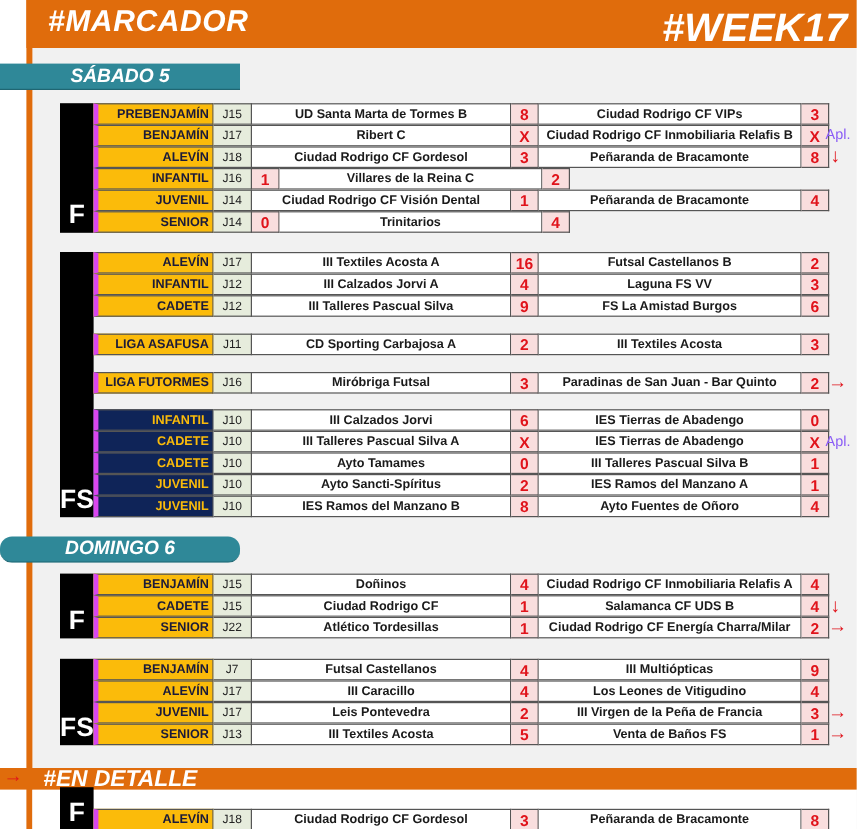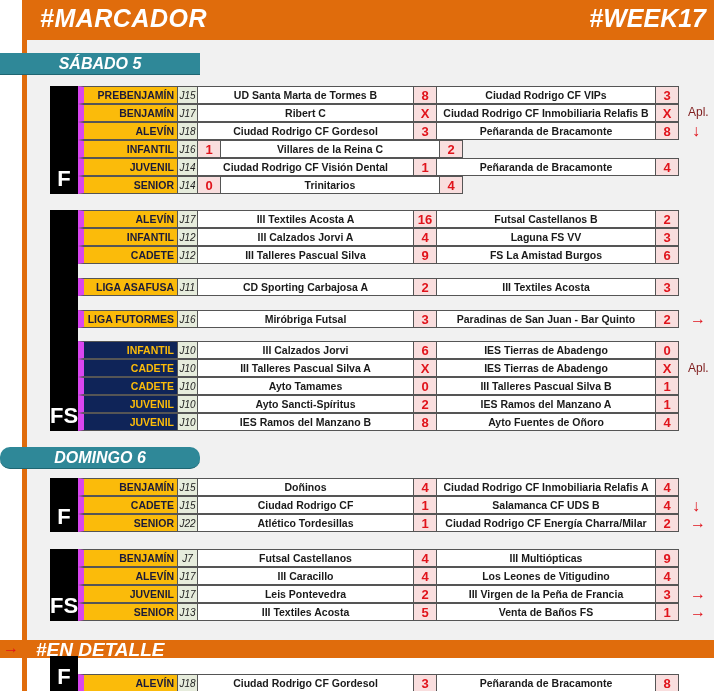--- a/index.html
+++ b/index.html
@@ -1,35 +1,35 @@
 <!DOCTYPE html>
 <html><head>
 <meta charset="utf-8">
 <style>
   * { box-sizing: border-box; margin: 0; padding: 0; }
   body { width: 714px; height: 691px; overflow: hidden; background: #ffffff; font-family: "Liberation Sans", sans-serif; position: relative; }
   .panel { position: absolute; left: 27px; top: 0; width: 687px; height: 691px; background: #f1f1f1; }
   .vline { position: absolute; left: 22px; top: 0; width: 5px; height: 691px; background: #e06c0c; }
   .header { position: absolute; left: 22px; top: 0; width: 692px; height: 40px; background: #e06c0c; }
   .header .title { position: absolute; left: 18px; top: 4px; color: #fff; font-weight: bold; font-style: italic; font-size: 25px; letter-spacing: 0.5px; }
-  .header .week { position: absolute; right: 8px; top: 4px; color: #fff; font-weight: bold; font-style: italic; font-size: 25px; }
+  .header .week { position: absolute; right: 8px; top: 4px; color: #fff; font-weight: bold; font-style: italic; font-size: 33px; }
   .day { position: absolute; left: 0; width: 200px; height: 22px; background: #2f8898; border-bottom: 1px solid #1f6672; }
   .day span { position: absolute; left: 0; width: 200px; text-align: center; top: 2px; color: #fff; font-weight: bold; font-style: italic; font-size: 16px; }
   .block { position: absolute; left: 50px; }
   .side { position: absolute; left: 0; top: 0; width: 28px; background: #000; }
   .side span { position: absolute; left: 0; bottom: 2px; width: 28px; text-align: center; color: #fff; font-weight: bold; font-size: 22px; }
   .row { position: absolute; left: 28px; height: 18px; display: flex; }
   .cell { height: 18px; line-height: 17px; font-size: 10.5px; font-weight: bold; border: 1px solid #555; border-left: none; overflow: hidden; white-space: nowrap; }
-  .cat { width: 100px; background: #fbbb0a; color: #1a1a3a; text-align: right; padding-right: 3px; border-left: 6px solid #d946ef; }
+  .cat { width: 100px; background: #fbbb0a; color: #1a1a3a; text-align: right; padding-right: 3px; border-left: 4px solid #d946ef; }
   .cat.navy { background: #0f2458; color: #fbbb0a; }
-  .jor { width: 20px; background: #e6ecdc; color: #222; text-align: center; font-weight: normal; font-size: 10px; font-style: italic; }
+  .jor { width: 32px; background: #e6ecdc; color: #222; text-align: center; font-weight: normal; font-size: 10px; }
   .team { width: 216px; background: #fff; color: #1a1a1a; text-align: center; }
   .score { width: 23px; background: #f9dede; color: #e0131b; text-align: center; font-size: 13px; }
   .team2 { width: 219px; background: #fff; color: #1a1a1a; text-align: center; }
-  .note { position: absolute; color: #7f1d1d; font-size: 12px; white-space: nowrap; }
+  .note { position: absolute; color: #8b5cf6; font-size: 12px; white-space: nowrap; }
   .arrow { position: absolute; color: #e0131b; font-size: 16px; line-height: 16px; }
   .detail-bar { position: absolute; left: 0; top: 640px; width: 714px; height: 18px; background: #e06c0c; }
   .detail-bar .arr { position: absolute; left: 3px; top: -1px; color: #e0131b; font-size: 16px; }
   .detail-bar .lbl { position: absolute; left: 36px; top: -1px; color: #fff; font-weight: bold; font-style: italic; font-size: 19px; }
   .detail-white { position: absolute; left: 27px; top: 658px; width: 687px; height: 33px; background: #fff; }
 </style>
 </head>
 <body>
 
 <div class="panel"></div>

